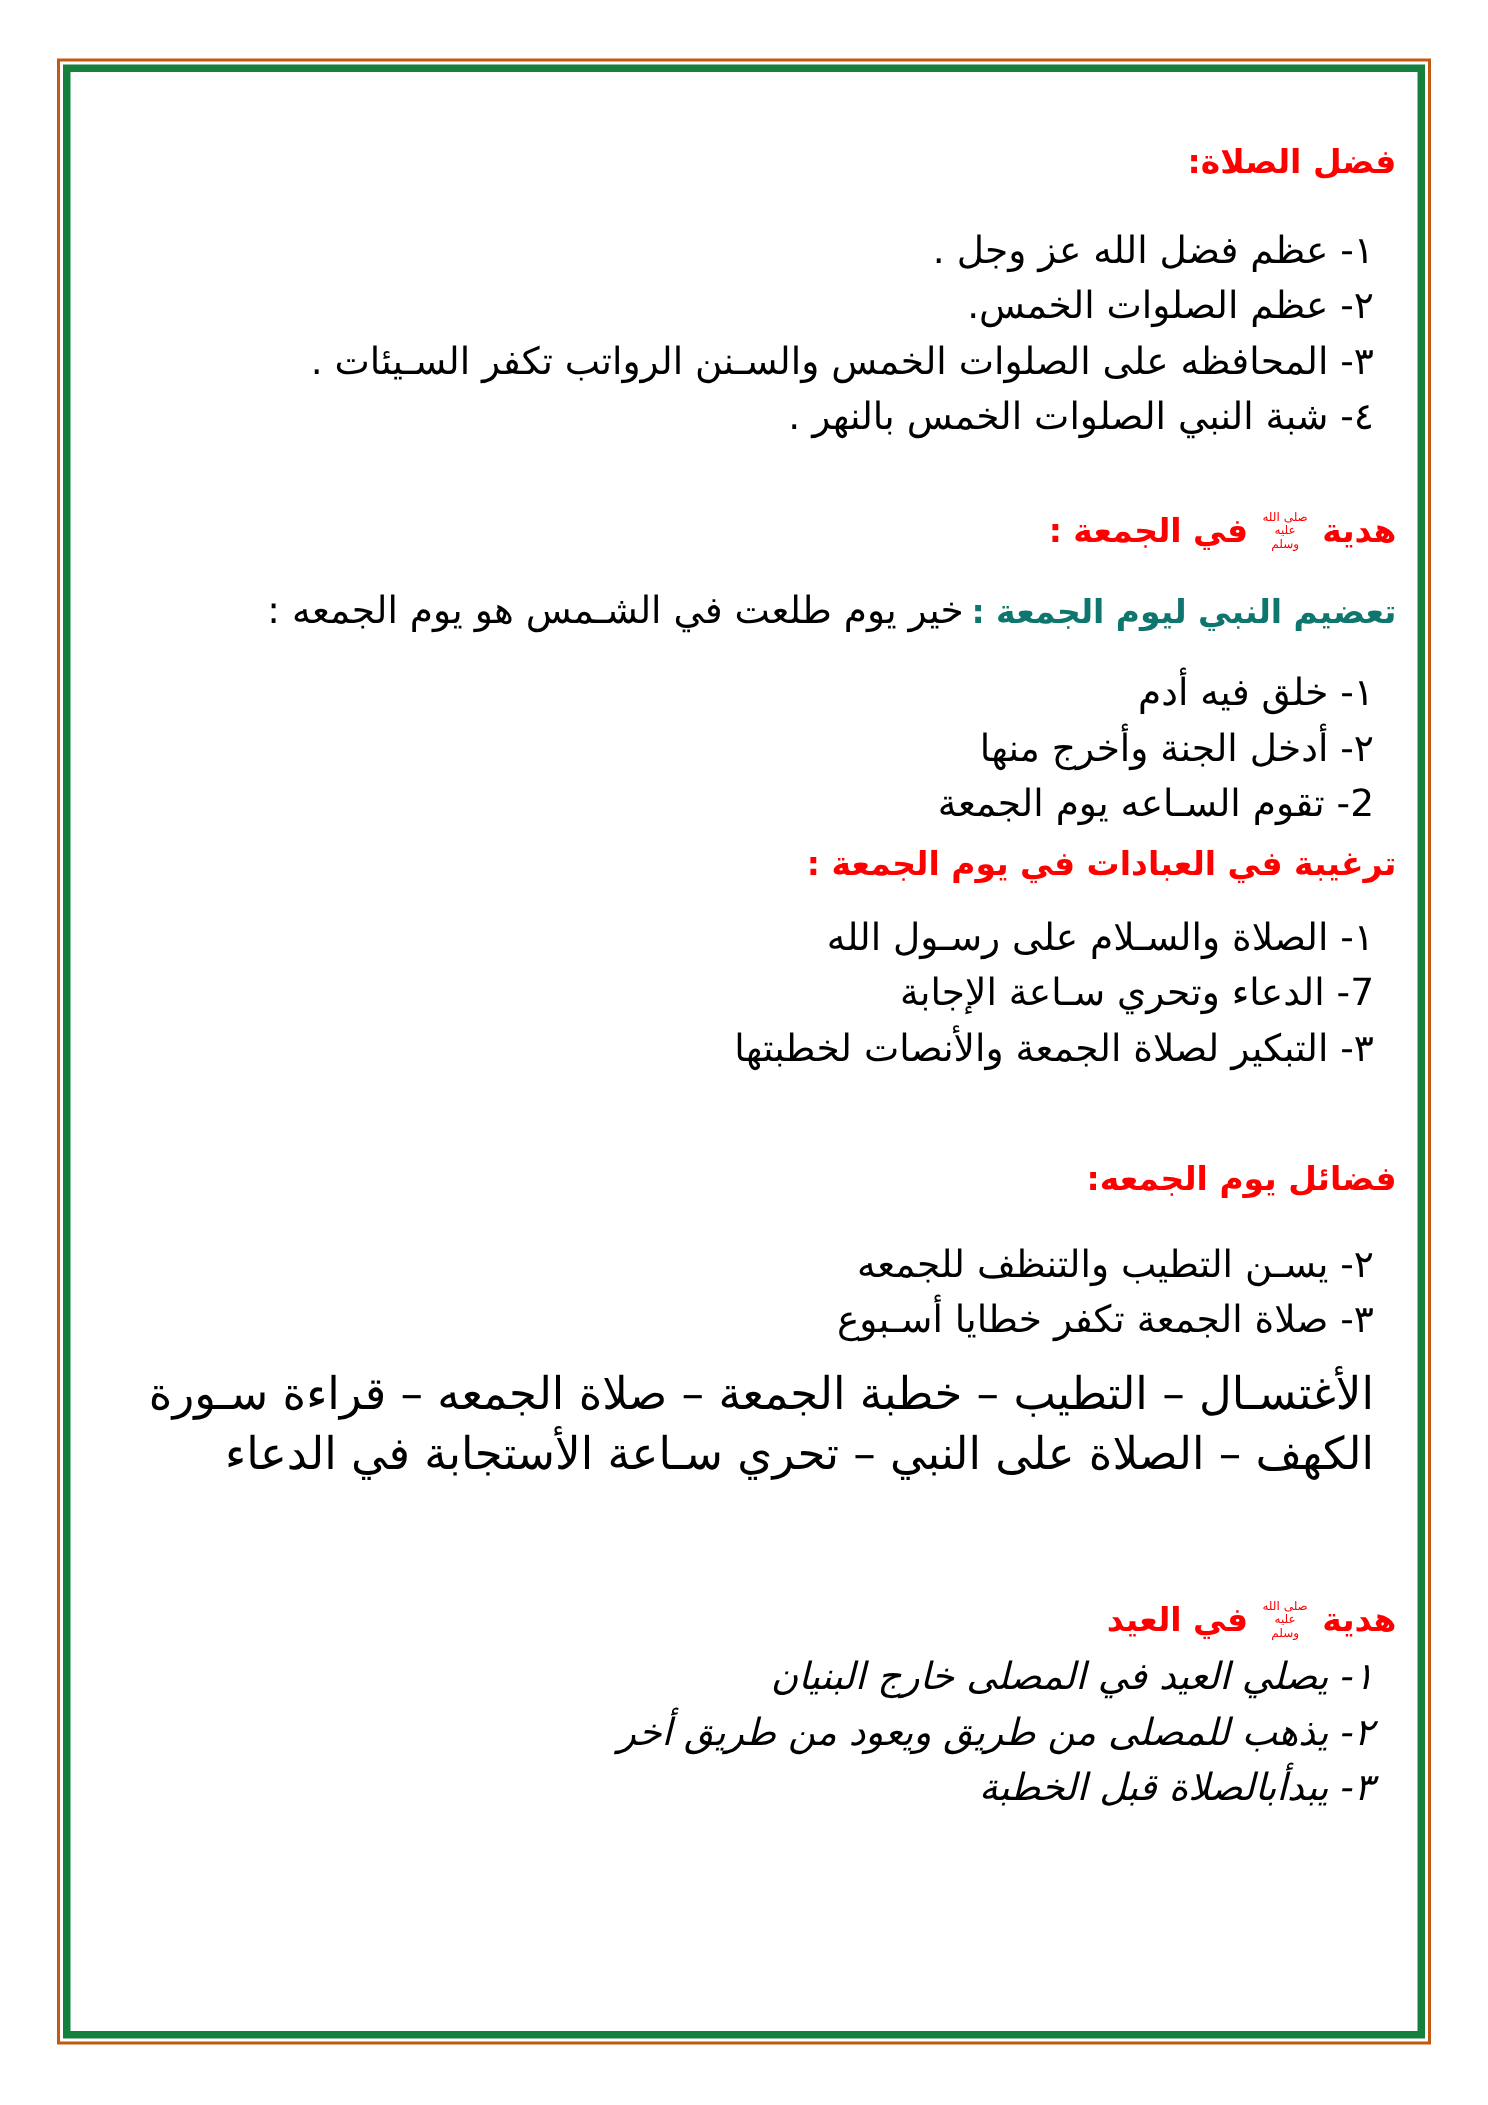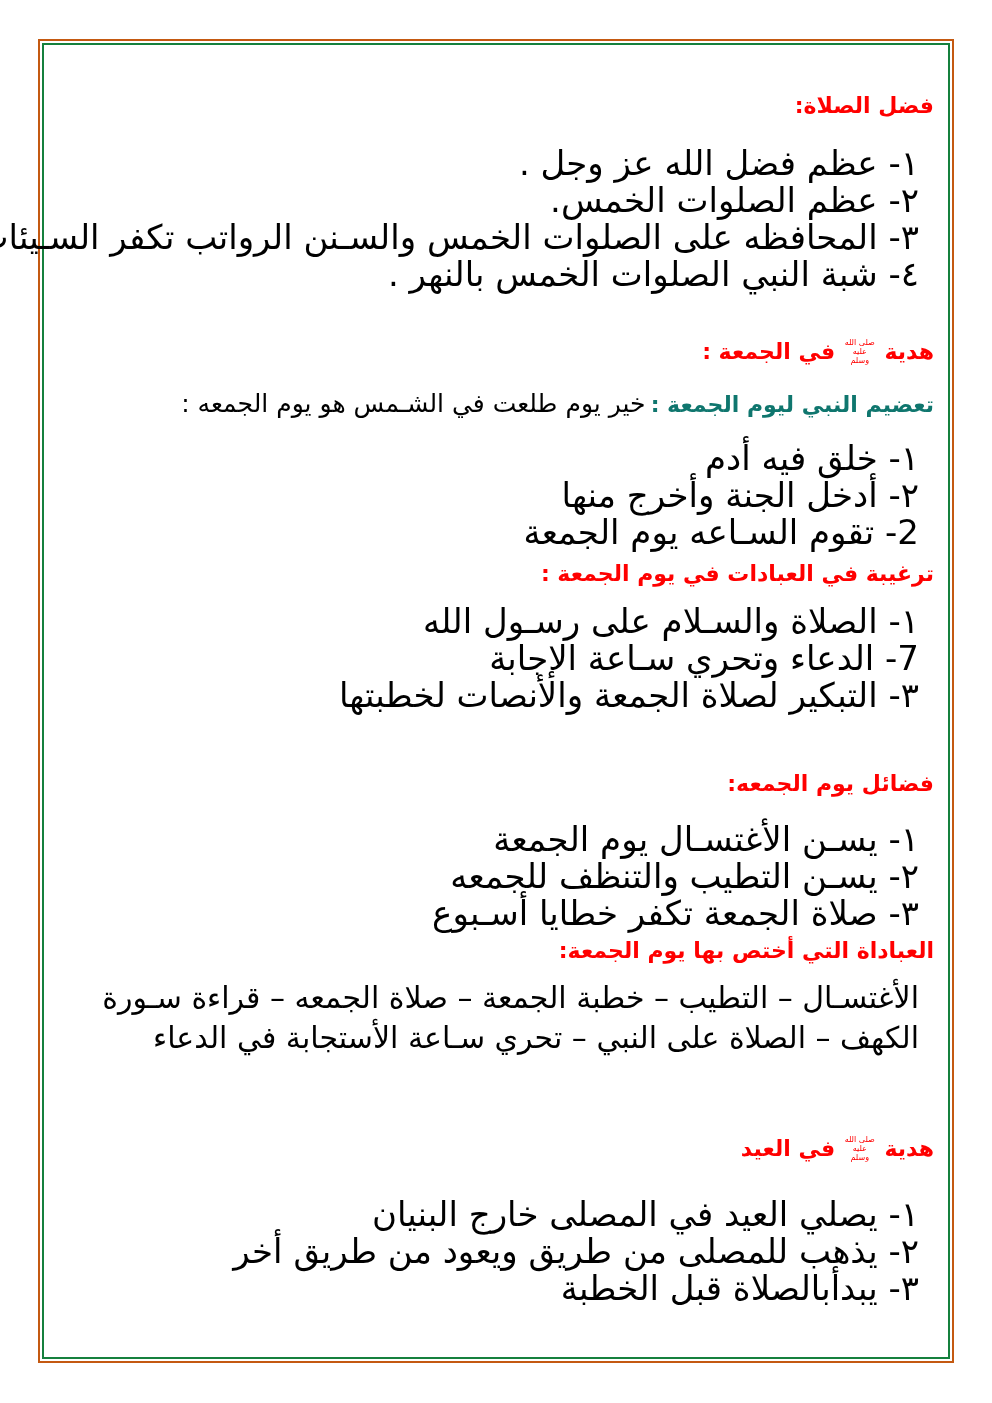--- a/index.html
+++ b/index.html
@@ -22,37 +22,37 @@
     right: 38px;
     bottom: 40px;
     border: 2px solid #C45911;
   }
   .frame-inner {
     position: absolute;
     top: 2px;
     left: 2px;
     right: 2px;
     bottom: 2px;
-    border: 2px solid #15803d;
+    border: 5px solid #15803d;
     box-sizing: border-box;
   }
   .content {
     padding: 22px 14px 0 20px;
     color: #000000;
   }
   .heading {
     color: #FF0000;
     font-weight: bold;
     font-size: 22px;
     line-height: 30px;
     text-align: right;
     margin: 0;
   }
   .body-text {
-    font-size: 34px;
+    font-size: 25px;
     line-height: 37px;
     text-align: right;
   }
   .list {
     padding-right: 15px;
   }
   .list-item {
     white-space: nowrap;
   }
   .sub-line {
@@ -89,21 +89,21 @@
   .mt-h2   { margin-top: 44px; }
   .mt-sub  { margin-top: 18px; }
   .mt-l2   { margin-top: 14px; }
   .mt-h3   { margin-top: 8px;  }
   .mt-l3   { margin-top: 14px; }
   .mt-h4   { margin-top: 55px; }
   .mt-l4   { margin-top: 22px; }
   .mt-h5   { margin-top: 4px;  }
   .mt-para { margin-top: 12px; }
   .mt-h6   { margin-top: 76px; }
-  .mt-l6   { margin-top: 32px; }
+  .mt-l6   { margin-top: 3px; font-style: italic; }
 </style>
 </head>
 <body>
 
 <div class="frame-outer">
   <div class="frame-inner">
     <div class="content">
 
       <div>
         <div class="heading mt-h1">فضل الصلاة:</div>
@@ -134,25 +134,23 @@
         <div class="body-text list mt-l3">
           <div class="list-item">١- الصلاة والسـلام على رسـول الله</div>
           <div class="list-item">7- الدعاء وتحري سـاعة الإجابة</div>
           <div class="list-item">٣- التبكير لصلاة الجمعة والأنصات لخطبتها</div>
         </div>
       </div>
 
       <div>
         <div class="heading mt-h4">فضائل يوم الجمعه:</div>
         <div class="body-text list mt-l4">
-          <div class="list-item">١- يسـن الأغتسـال يوم الجمعة</div>
           <div class="list-item">٢- يسـن التطيب والتنظف للجمعه</div>
           <div class="list-item">٣- صلاة الجمعة تكفر خطايا أسـبوع</div>
         </div>
-        <div class="heading mt-h5">العباداة التي أختص بها يوم الجمعة:</div>
         <div class="para mt-para">الأغتسـال – التطيب – خطبة الجمعة – صلاة الجمعه – قراءة سـورة الكهف – الصلاة على النبي – تحري سـاعة الأستجابة في الدعاء</div>
       </div>
 
       <div>
         <div class="heading mt-h6">
           <span>هدية</span>
           <span class="pbuh">صلى الله عليه وسلم</span>
           <span>في العيد</span>
         </div>
         <div class="body-text list mt-l6">

